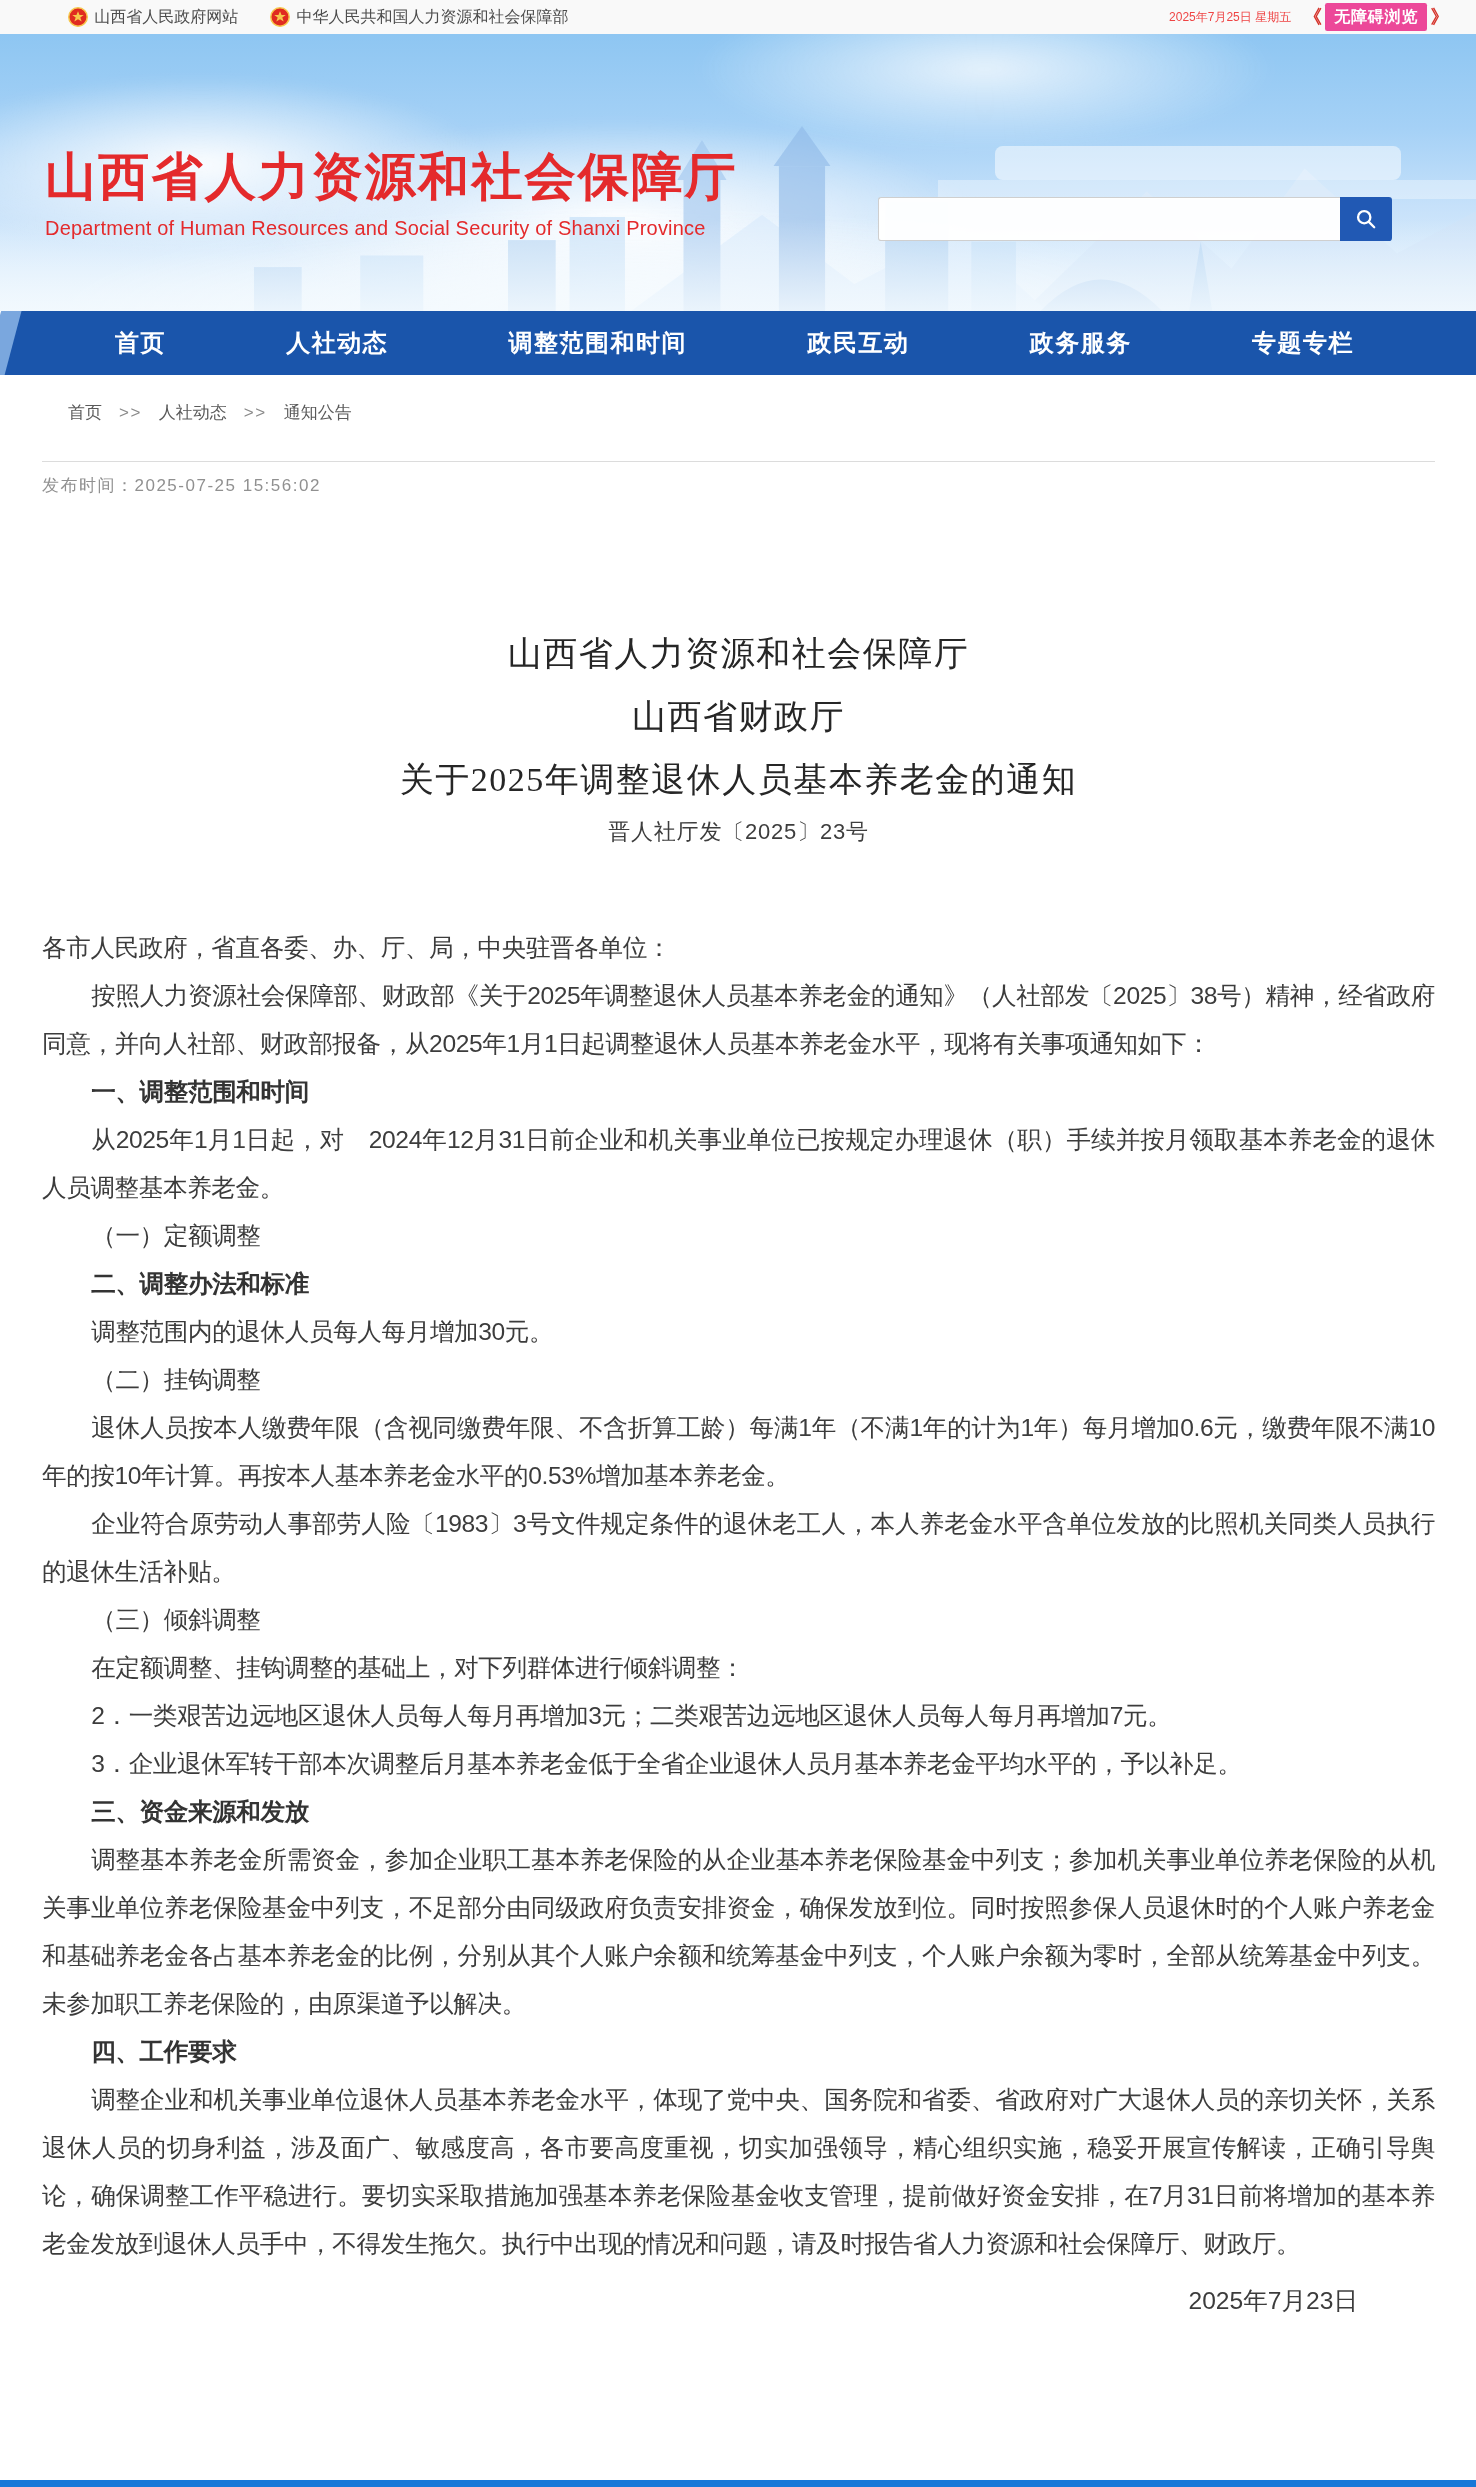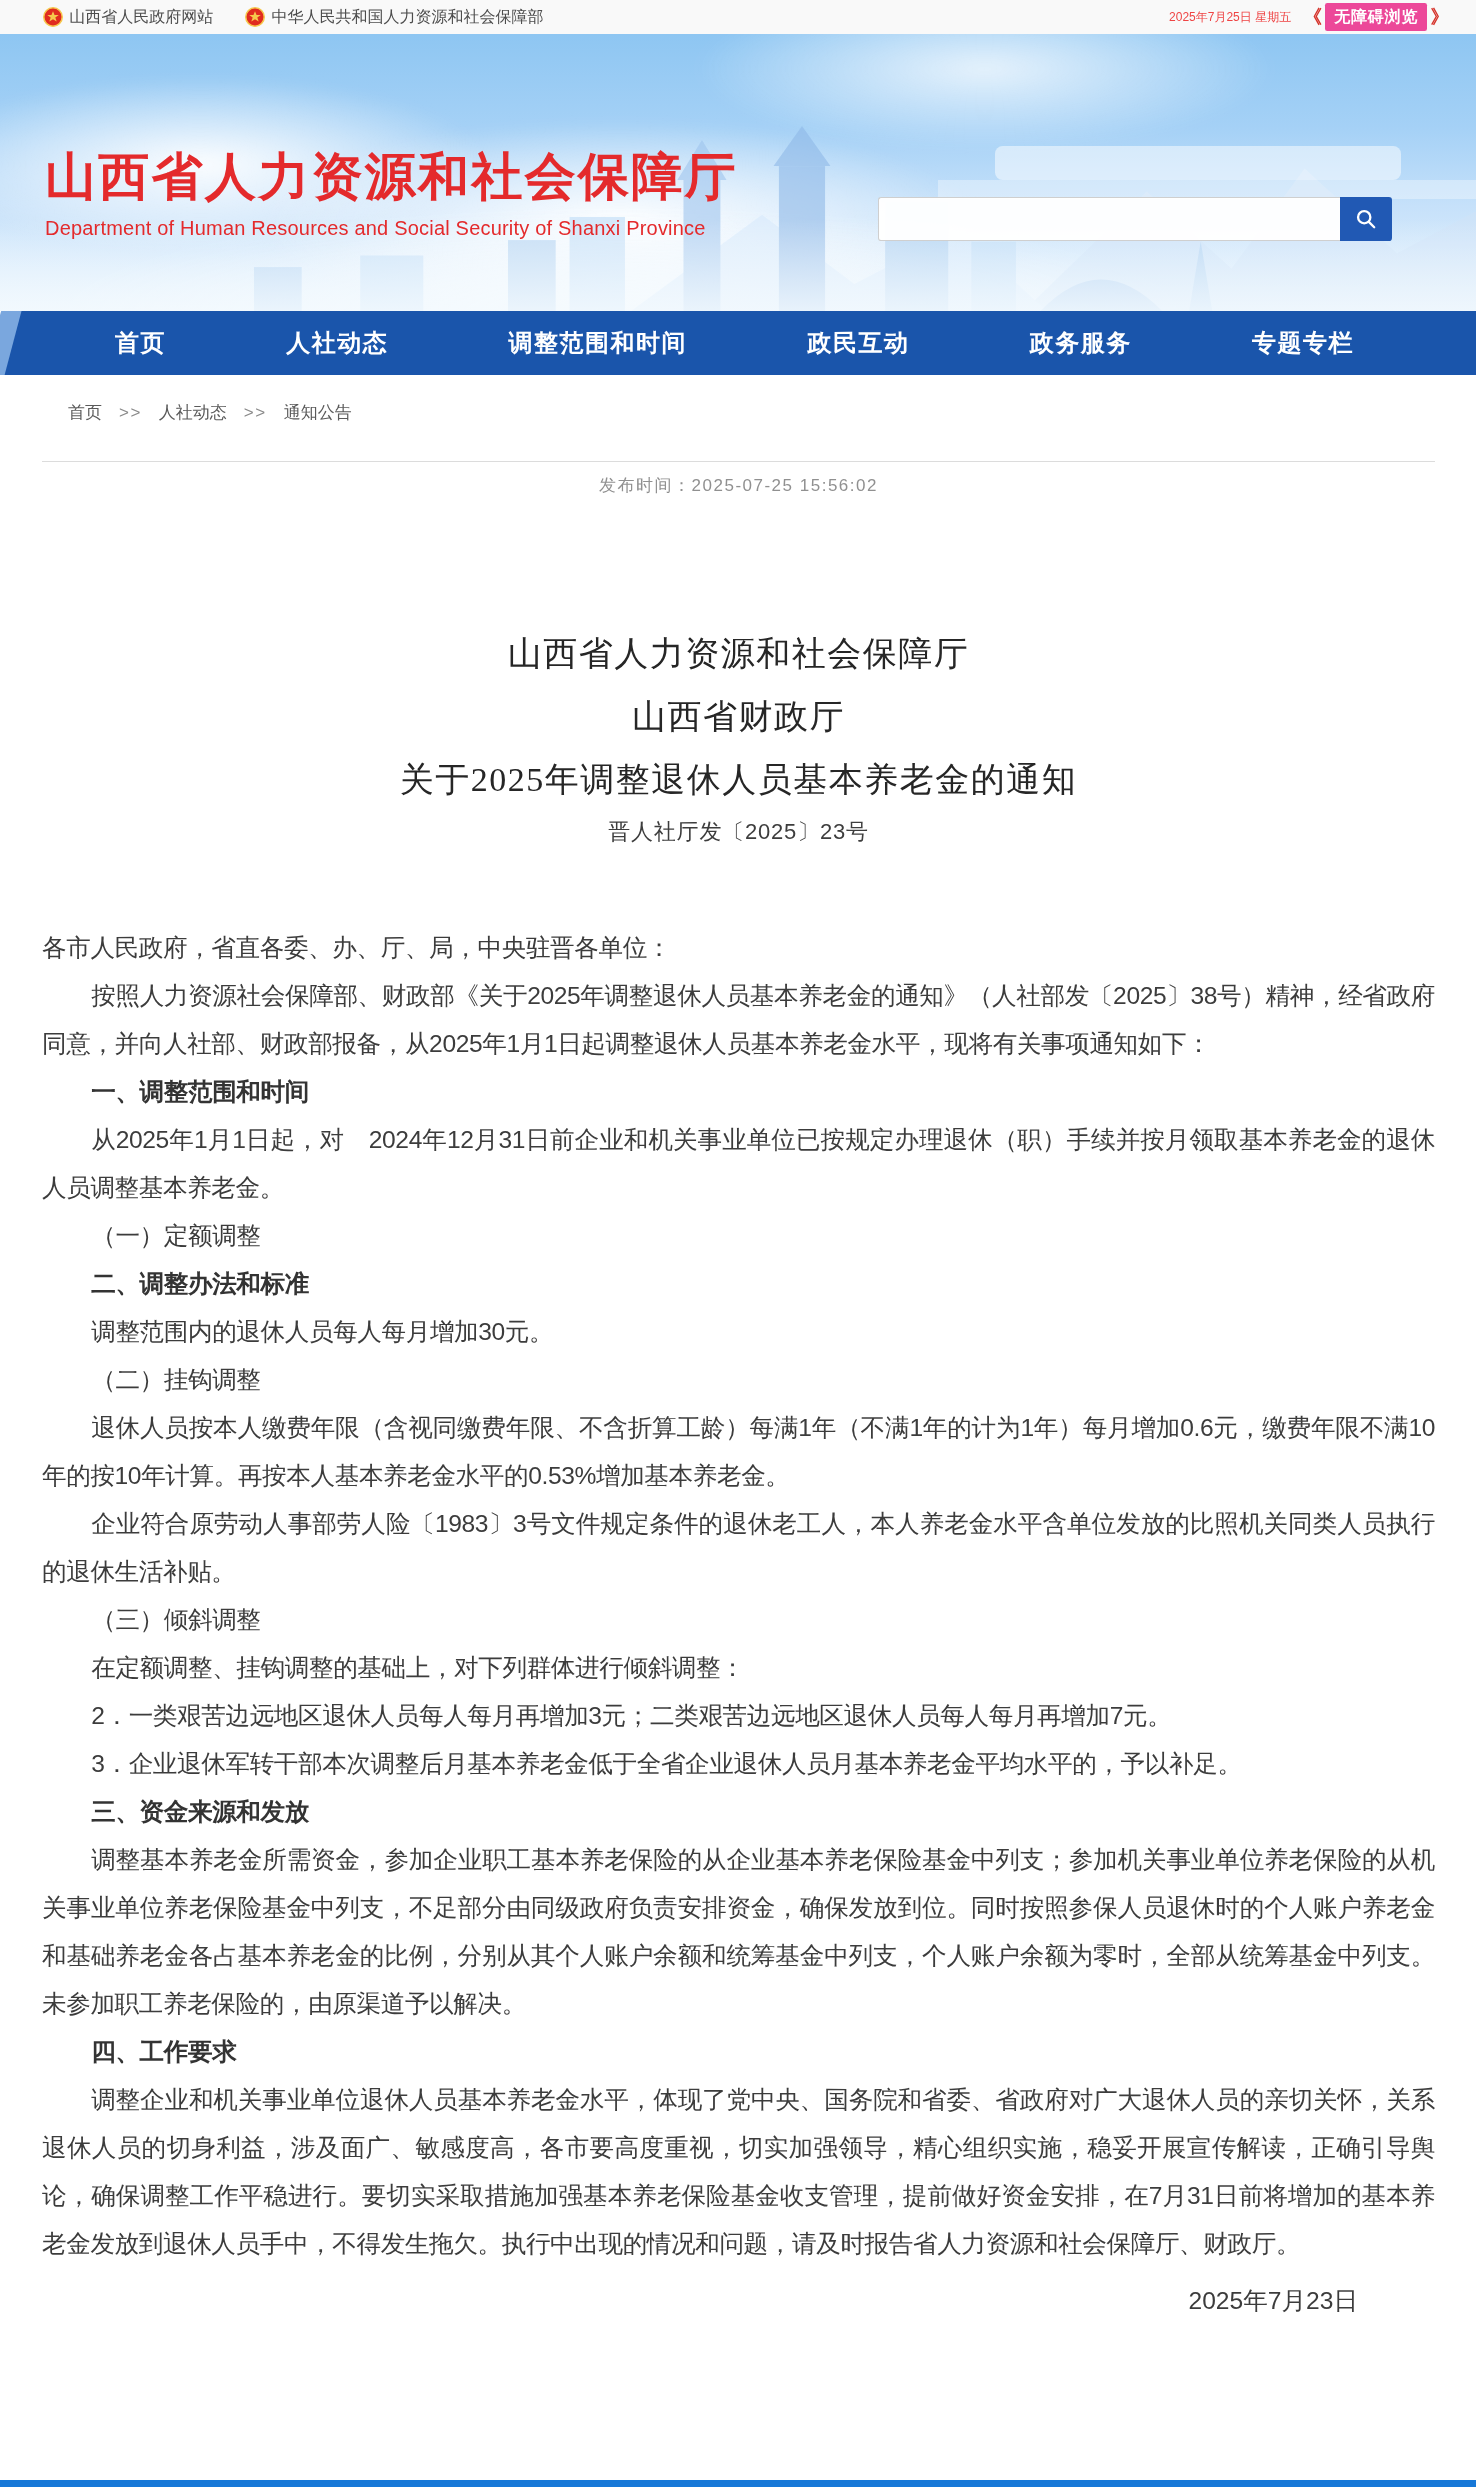--- a/index.html
+++ b/index.html
@@ -9,21 +9,21 @@
     --search-blue:#2159b4;
     --footer-blue:#1778d8;
     --body-text:#3c3c3c;
   }
   *{box-sizing:border-box;margin:0;padding:0;}
   html,body{background:#ffffff;}
   body{font-family:"Liberation Sans","DejaVu Sans",sans-serif;}
   .page{position:relative;width:1477px;height:2487px;margin:0 auto;background:#ffffff;overflow:hidden;}
 
   
-  .topbar{height:34px;background:#f9f9f9;display:flex;justify-content:space-between;padding:0 28px 0 43px;}
+  .topbar{height:34px;background:#f9f9f9;display:flex;justify-content:space-between;padding:0 28px 0 68px;}
   .topbar-left{display:flex;align-items:center;gap:32px;}
   .top-link{display:flex;align-items:center;gap:6.2px;font-size:16px;color:#4d4d4d;cursor:pointer;}
   .emblem{width:20px;height:20px;flex:0 0 auto;}
   .topbar-right{display:flex;align-items:center;gap:12.3px;}
   .top-date{font-size:12px;color:#ef4444;}
   .acc-wrap{display:flex;align-items:center;gap:3.1px;}
   .acc-mark{color:#d5322a;font-size:18.5px;font-weight:bold;line-height:1;}
   .acc-btn{background:#ec4899;color:#ffffff;font-size:16px;font-weight:bold;padding:3.1px 9.2px;border-radius:2.3px;border:none;cursor:pointer;letter-spacing:0.8px;}
 
   
@@ -57,21 +57,21 @@
   .nav-item{color:#ffffff;font-size:24px;font-weight:bold;letter-spacing:1.5px;cursor:pointer;white-space:nowrap;}
 
   
   .crumbs{padding:26px 0 0 68px;font-size:17px;color:#5a5a5a;display:flex;align-items:center;gap:17px;}
   .crumb{cursor:pointer;}
   .crumb-sep{color:#8a8a8a;letter-spacing:1.5px;}
 
   
   .article{margin:0 42px;}
   .meta-divider{margin-top:37px;border-top:0.8px solid #dcdcdc;}
-  .publish{padding-top:12.3px;text-align:center;font-size:17px;color:#909090;letter-spacing:1.5px;white-space:pre;}
+  .publish{padding-top:12.3px;text-align:left;font-size:17px;color:#909090;letter-spacing:1.5px;white-space:pre;}
   .doc-titles{margin-top:140px;text-align:center;font-family:"Liberation Serif","DejaVu Serif",serif;color:#262626;}
   .doc-title-line{font-size:34px;line-height:1;margin-bottom:29px;letter-spacing:1.5px;}
   .doc-title-line.last{margin-bottom:20px;}
   .doc-number{font-size:22px;color:#3d3d3d;letter-spacing:0.8px;
     font-family:"Liberation Sans","DejaVu Sans",sans-serif;}
   .body-text{margin-top:77px;}
   .para{font-size:24.6px;line-height:48px;color:var(--body-text);text-align:justify;text-indent:2em;letter-spacing:-0.4px;}
   .para.flush{text-indent:0;}
   .para.heading{font-weight:bold;color:#333333;}
   .sign-date{margin-top:15.4px;text-align:right;padding-right:77px;font-size:24.6px;color:var(--body-text);}

